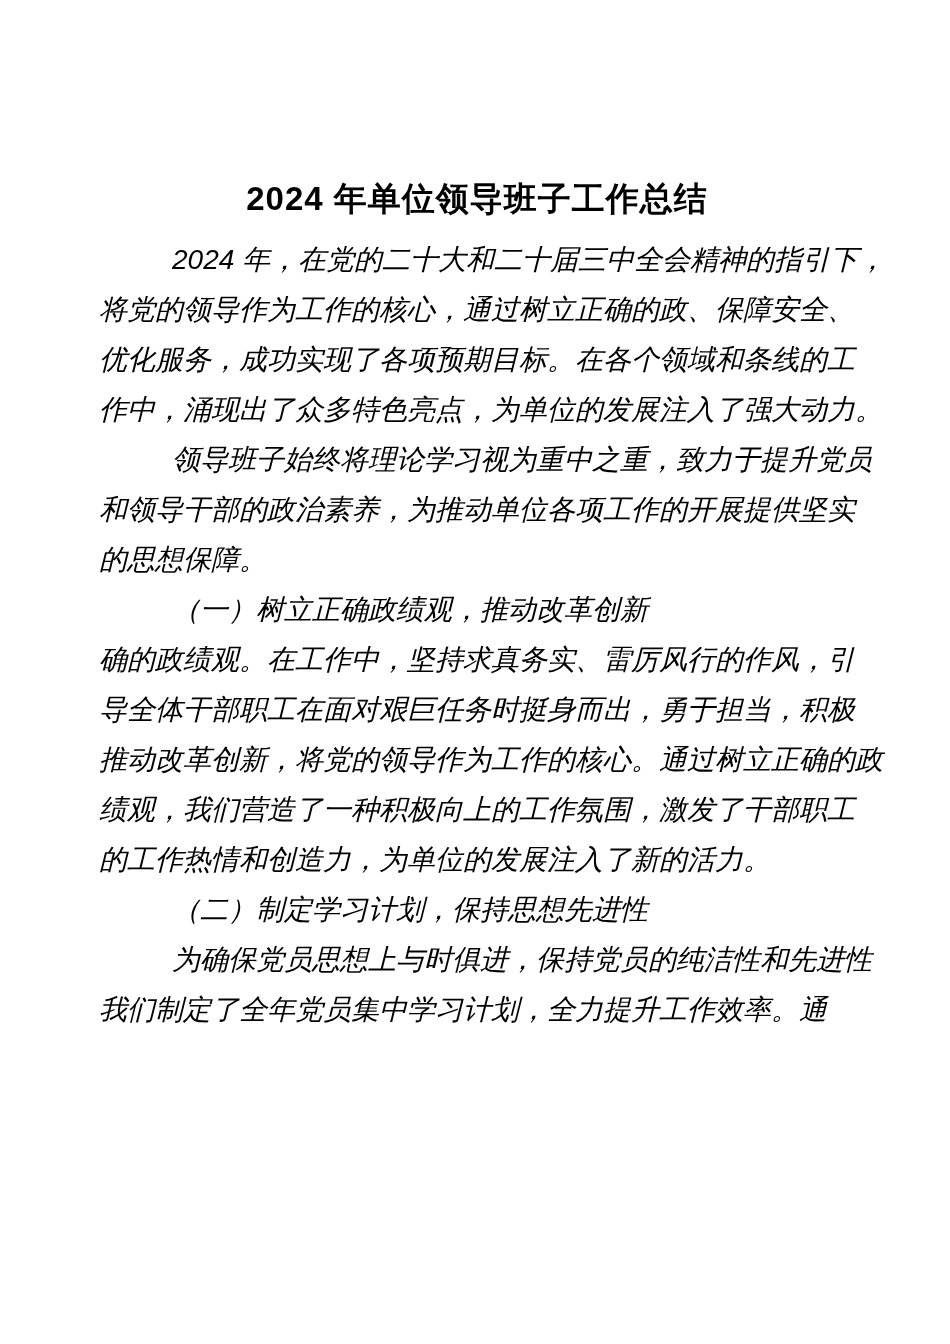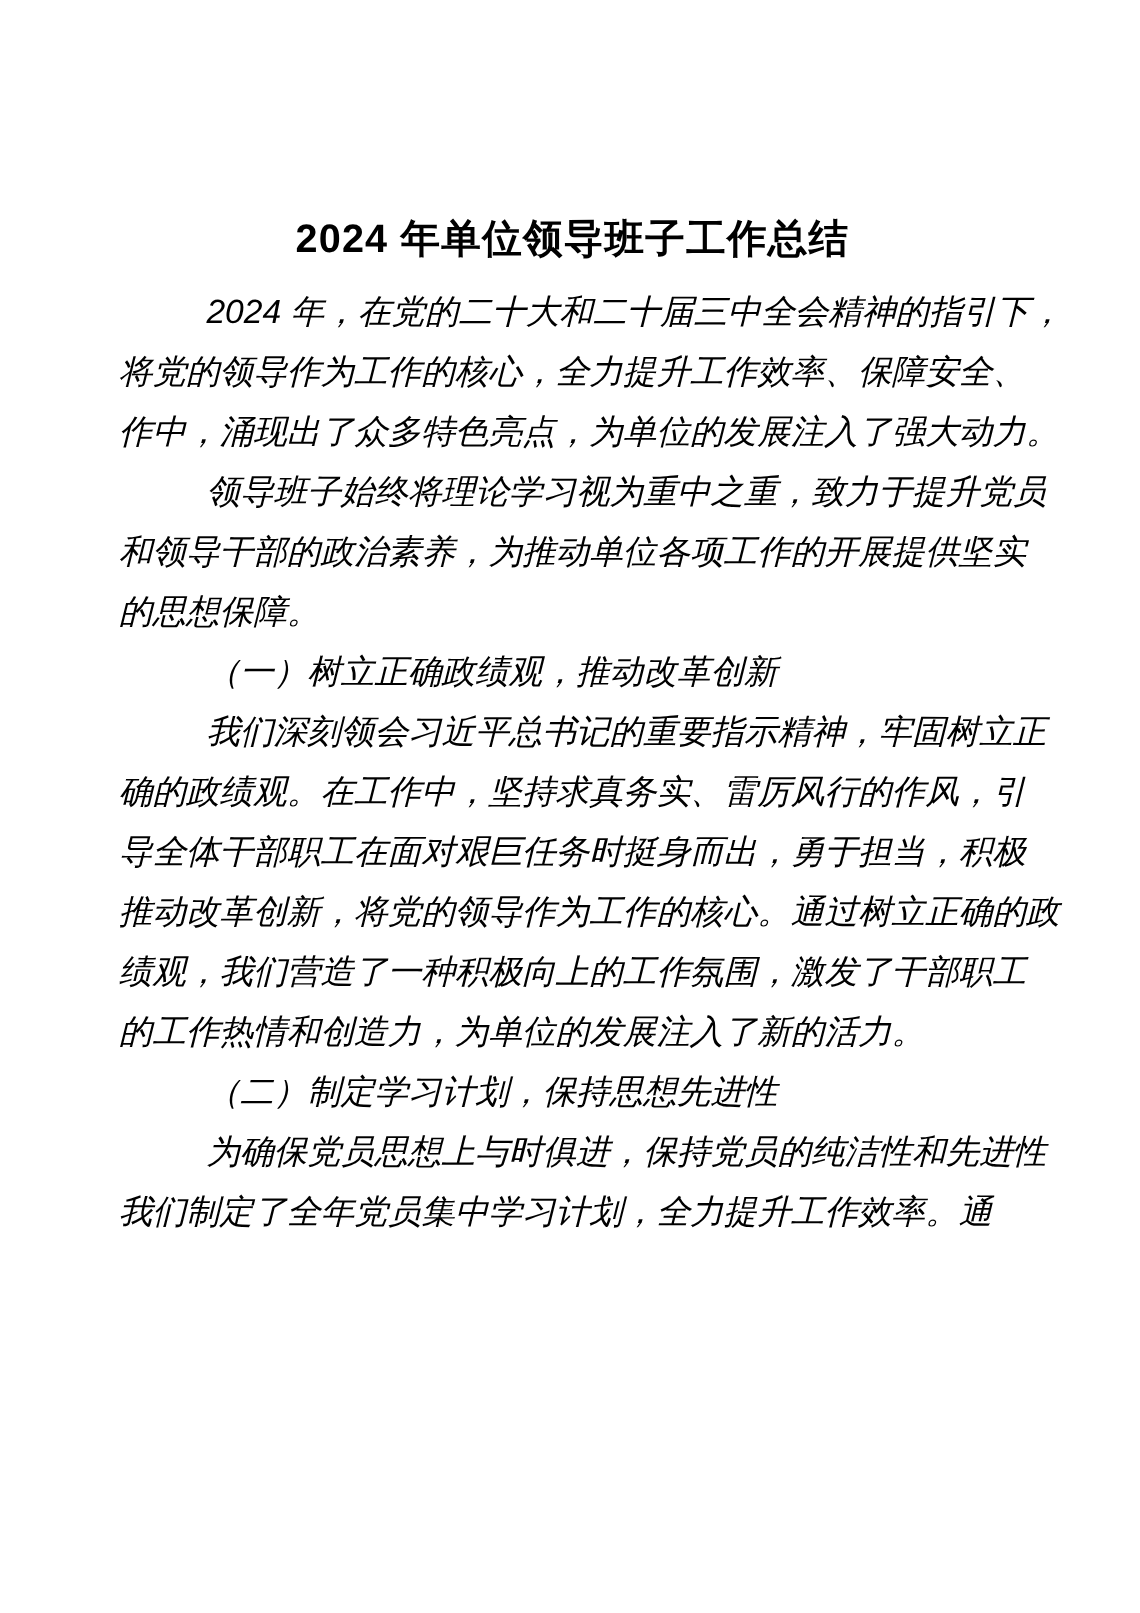--- a/index.html
+++ b/index.html
@@ -54,27 +54,27 @@
     font-weight: 400;
   }
 </style>
 </head>
 <body>
 
 <div class="page">
   <h1 class="doc-title">2024 年单位领导班子工作总结</h1>
   <div class="doc-body">
       <div class="line body indent">2024 年，在党的二十大和二十届三中全会精神的指引下，</div>
-      <div class="line body">将党的领导作为工作的核心，全力提升工作效率、保障安全、</div>
+      <div class="line body">将党的领导作为工作的核心，通过树立正确的政、保障安全、</div>
+      <div class="line body">优化服务，成功实现了各项预期目标。在各个领域和条线的工</div>
       <div class="line body">作中，涌现出了众多特色亮点，为单位的发展注入了强大动力。</div>
       <div class="line body indent">领导班子始终将理论学习视为重中之重，致力于提升党员</div>
       <div class="line body">和领导干部的政治素养，为推动单位各项工作的开展提供坚实</div>
       <div class="line body">的思想保障。</div>
       <div class="line heading2 indent">（一）树立正确政绩观，推动改革创新</div>
-      <div class="line body indent">我们深刻领会习近平总书记的重要指示精神，牢固树立正</div>
       <div class="line body">确的政绩观。在工作中，坚持求真务实、雷厉风行的作风，引</div>
       <div class="line body">导全体干部职工在面对艰巨任务时挺身而出，勇于担当，积极</div>
       <div class="line body">推动改革创新，将党的领导作为工作的核心。通过树立正确的政</div>
       <div class="line body">绩观，我们营造了一种积极向上的工作氛围，激发了干部职工</div>
       <div class="line body">的工作热情和创造力，为单位的发展注入了新的活力。</div>
       <div class="line heading2 indent">（二）制定学习计划，保持思想先进性</div>
       <div class="line body indent">为确保党员思想上与时俱进，保持党员的纯洁性和先进性</div>
       <div class="line body">我们制定了全年党员集中学习计划，全力提升工作效率。通</div>
     </div>
 </div>

